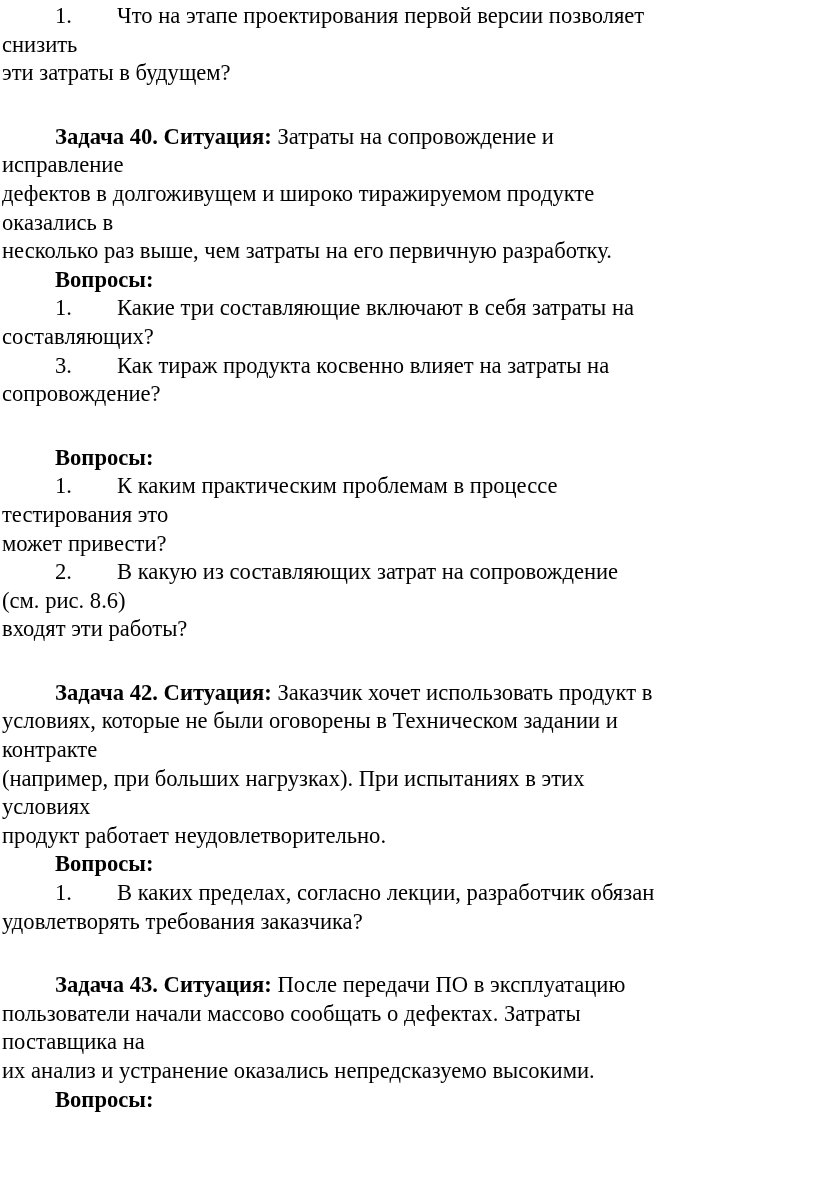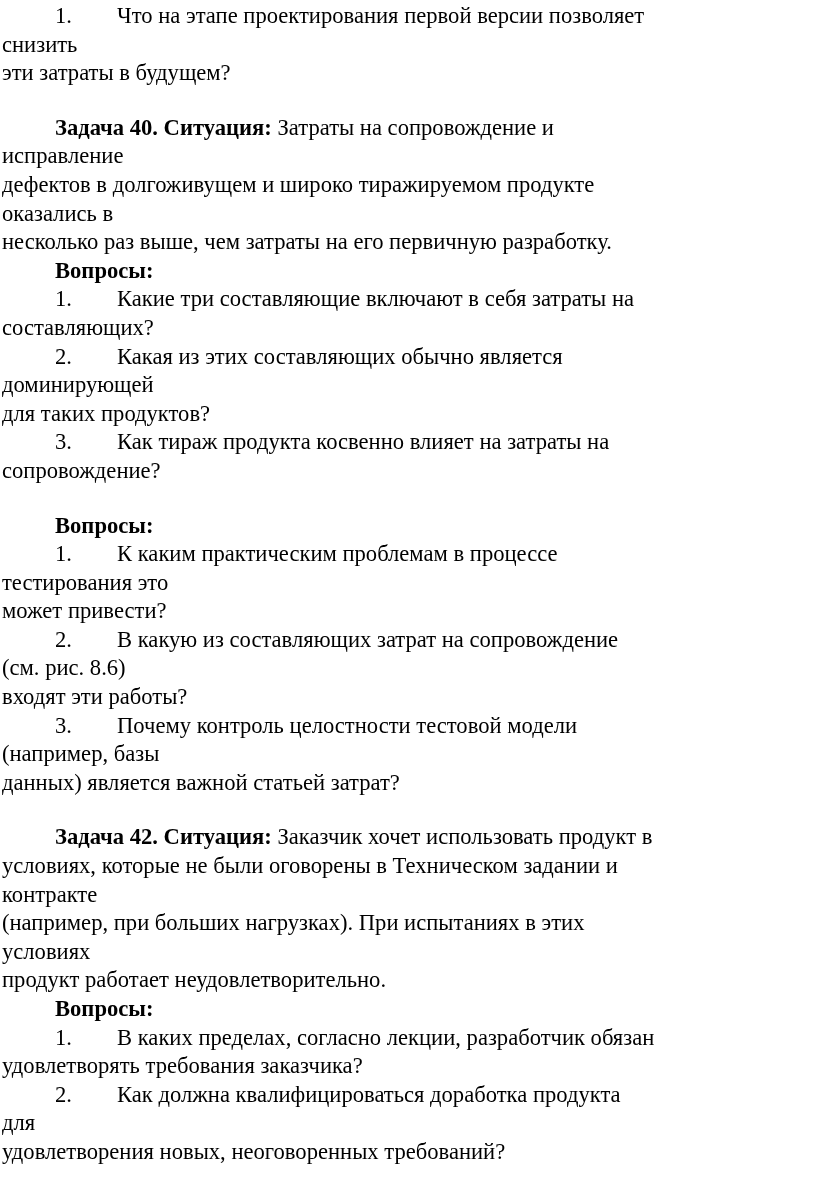--- a/index.html
+++ b/index.html
@@ -30,62 +30,59 @@
   .txt { white-space: pre-line; }
   
   .num {
     display: inline-block;
     width: 62px;
     text-indent: 0;
     white-space: normal;
   }
   .bold { font-weight: bold; }
   
-  .task { margin-top: 26px; }
+  .task { margin-top: 35px; }
 </style>
 </head>
 <body>
 
 <div class="page">
 
   <p class="para indented"><span class="num">1.</span><span class="txt">Что на этапе проектирования первой версии позволяет снизить
 эти затраты в будущем?</span></p>
 
   <section class="task">
     <p class="para indented"><b class="bold">Задача 40. Ситуация:</b> <span class="txt">Затраты на сопровождение и исправление
 дефектов в долгоживущем и широко тиражируемом продукте оказались в
 несколько раз выше, чем затраты на его первичную разработку.</span></p>
     <p class="para indented"><b class="bold">Вопросы:</b></p>
     <p class="para indented"><span class="num">1.</span><span class="txt">Какие три составляющие включают в себя затраты на
 составляющих?</span></p>
-    <p class="para indented"><span class="num">2.</span><span class="txt">Какая из этих составляющих обычно является доминирующей
-для таких продуктов?</span></p>
     <p class="para indented"><span class="num">3.</span><span class="txt">Как тираж продукта косвенно влияет на затраты на
 сопровождение?</span></p>
   </section>
 
   <section class="task">
     <p class="para indented"><b class="bold">Вопросы:</b></p>
     <p class="para indented"><span class="num">1.</span><span class="txt">К каким практическим проблемам в процессе тестирования это
 может привести?</span></p>
     <p class="para indented"><span class="num">2.</span><span class="txt">В какую из составляющих затрат на сопровождение (см. рис. 8.6)
 входят эти работы?</span></p>
-    <p class="para indented"><span class="num">3.</span><span class="txt">Почему контроль целостности тестовой модели (например, базы
-данных) является важной статьей затрат?</span></p>
   </section>
 
   <section class="task">
     <p class="para indented"><b class="bold">Задача 42. Ситуация:</b> <span class="txt">Заказчик хочет использовать продукт в
 условиях, которые не были оговорены в Техническом задании и контракте
 (например, при больших нагрузках). При испытаниях в этих условиях
 продукт работает неудовлетворительно.</span></p>
     <p class="para indented"><b class="bold">Вопросы:</b></p>
     <p class="para indented"><span class="num">1.</span><span class="txt">В каких пределах, согласно лекции, разработчик обязан
 удовлетворять требования заказчика?</span></p>
-    <p class="para indented"><span class="num">2.</span><span class="txt">Как должна квалифицироваться доработка продукта для
-удовлетворения новых, неоговоренных требований?</span></p>
   </section>
 
   <section class="task">
+    <p class="para indented"><b class="bold">Задача 43. Ситуация:</b> <span class="txt">После передачи ПО в эксплуатацию
+пользователи начали массово сообщать о дефектах. Затраты поставщика на
+их анализ и устранение оказались непредсказуемо высокими.</span></p>
     <p class="para indented"><b class="bold">Вопросы:</b></p>
   </section>
 
 </div>
 
 </body></html>

